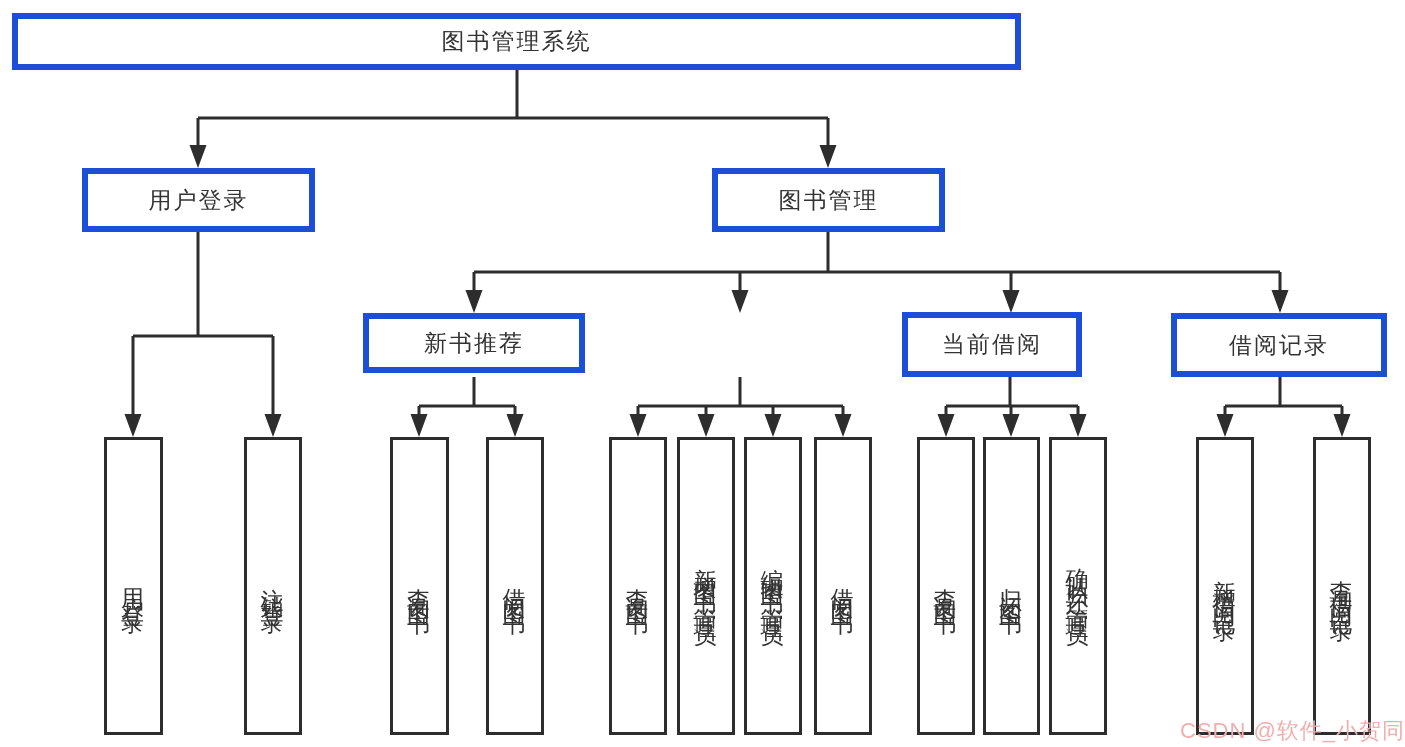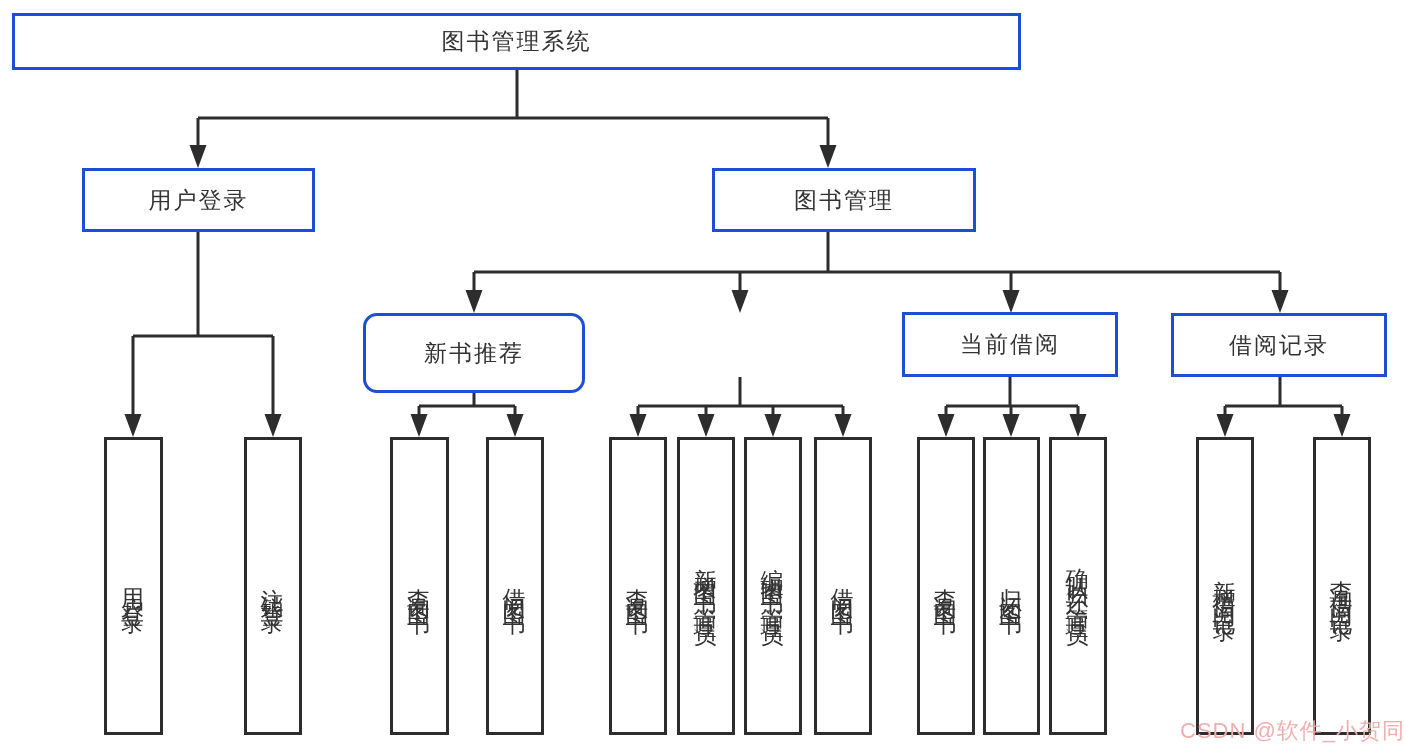--- a/index.html
+++ b/index.html
@@ -14,21 +14,21 @@
   }
   .connectors {
     position: absolute;
     left: 0; top: 0;
     width: 1405px; height: 747px;
     pointer-events: none;
   }
   .hbox {
     position: absolute;
     box-sizing: border-box;
-    border: 3px solid #1d4ed8;
+    border: 6px solid #1d4ed8;
     background: #ffffff;
     display: flex;
     align-items: center;
     justify-content: center;
     font-size: 23px;
     letter-spacing: 2px;
     color: #333333;
     white-space: nowrap;
   }
   .vbox {
@@ -86,24 +86,24 @@
              M629.5 414 L646.5 414 L638 437 Z M697.5 414 L714.5 414 L706 437 Z
              M764.5 414 L781.5 414 L773 437 Z M834.5 414 L851.5 414 L843 437 Z
              M937.5 414 L954.5 414 L946 437 Z M1002.5 414 L1019.5 414 L1011 437 Z
              M1069.5 414 L1086.5 414 L1078 437 Z M1216.5 414 L1233.5 414 L1225 437 Z
              M1333.5 414 L1350.5 414 L1342 437 Z"></path>
   </svg>
 
   <div class="hbox" style="left:12px; top:13px; width:1009px; height:57px;">图书管理系统</div>
 
   <div class="hbox" style="left:82px; top:168px; width:233px; height:64px;">用户登录</div>
-  <div class="hbox" style="left:712px; top:168px; width:264px; height:64px;">图书管理</div>
+  <div class="hbox" style="left:712px; top:168px; width:233px; height:64px;">图书管理</div>
 
-  <div class="hbox" style="left:363px; top:313px; width:222px; height:80px;border-radius:14px;">新书推荐</div>
-  <div class="hbox" style="left:902px; top:312px; width:216px; height:65px;">当前借阅</div>
+  <div class="hbox" style="left:363px; top:313px; width:222px; height:60px;">新书推荐</div>
+  <div class="hbox" style="left:902px; top:312px; width:180px; height:65px;">当前借阅</div>
   <div class="hbox" style="left:1171px; top:313px; width:216px; height:64px;">借阅记录</div>
 
   <div class="vbox" style="left:104px; width:59px;">用户登录</div>
   <div class="vbox" style="left:244px; width:58px;">注销登录</div>
 
   <div class="vbox" style="left:390px; width:59px;">查询图书</div>
   <div class="vbox" style="left:486px; width:58px;">借阅图书</div>
 
   <div class="vbox" style="left:609px; width:58px;">查询图书</div>
   <div class="vbox" style="left:677px; width:58px;">新增图书（管理员）</div>

